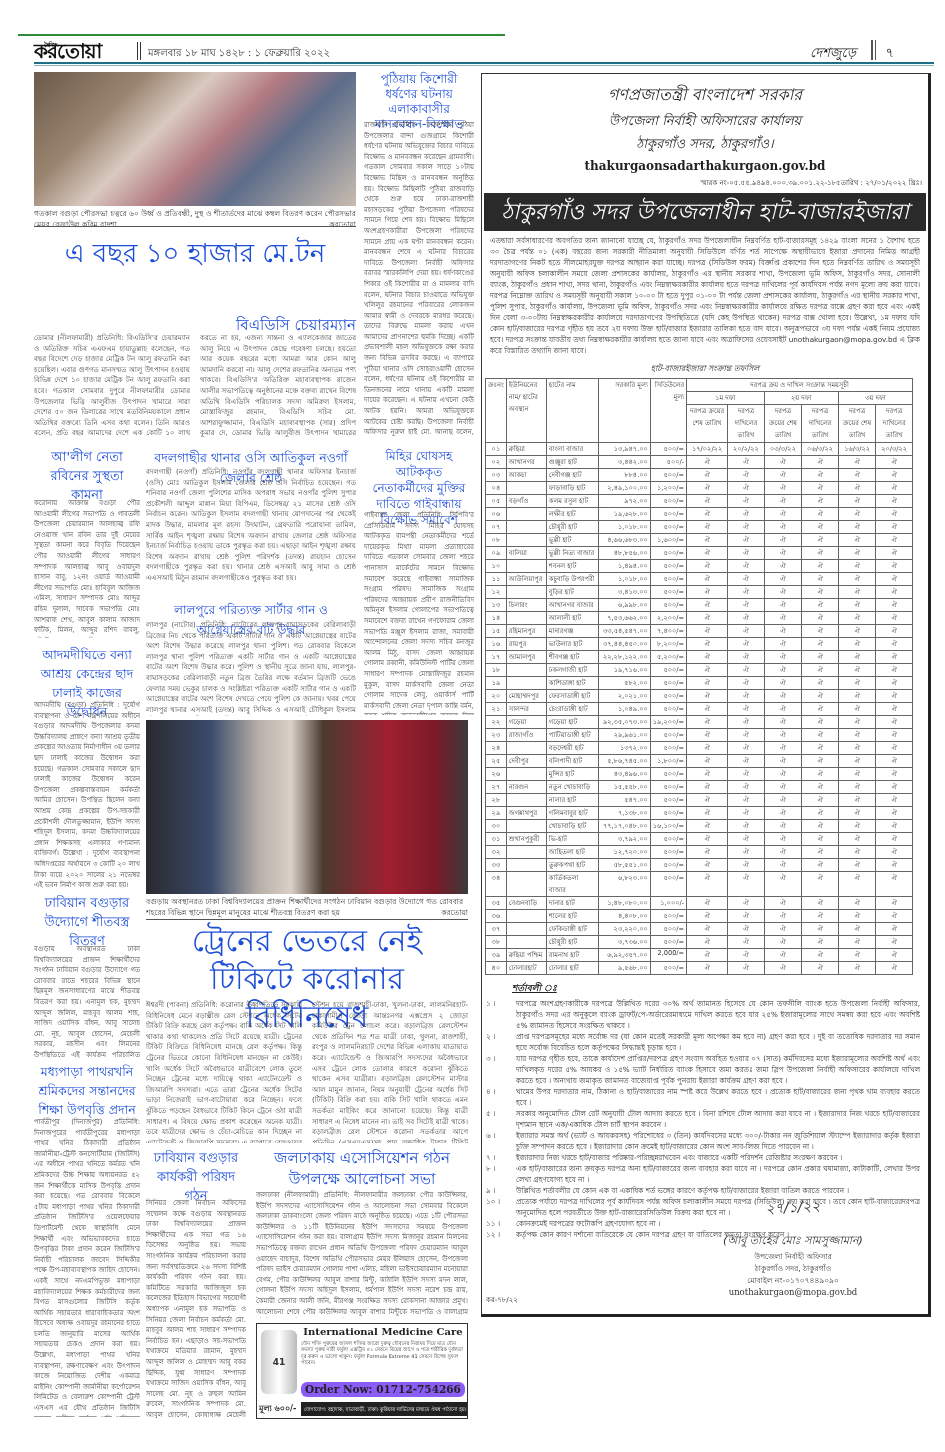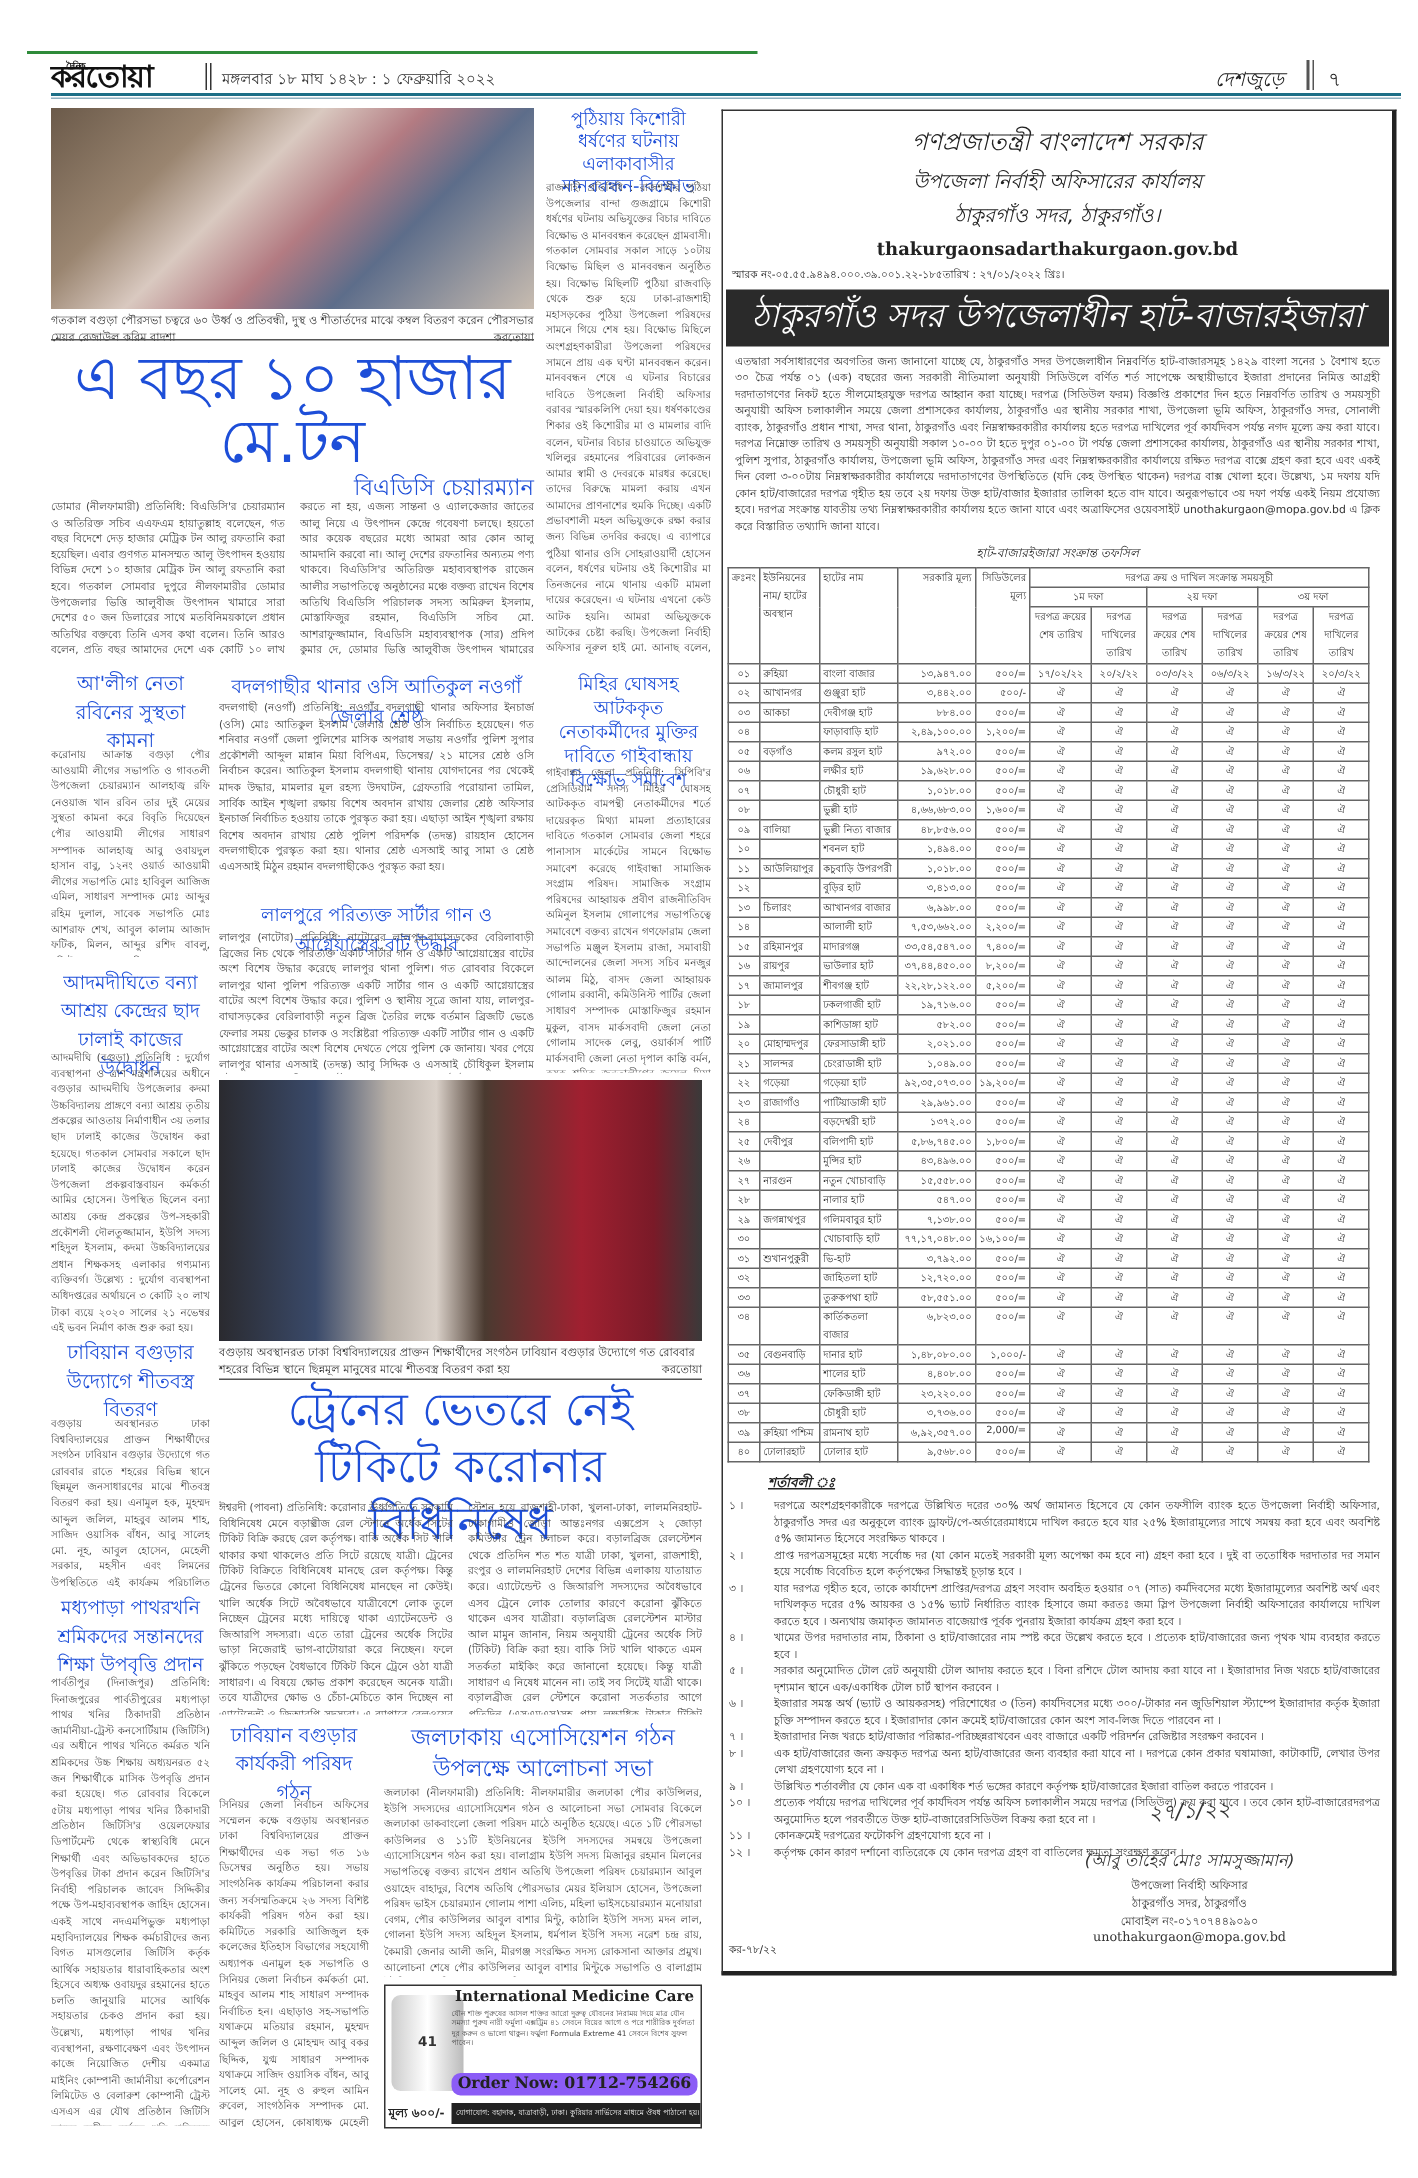--- a/index.html
+++ b/index.html
@@ -20,21 +20,21 @@
   .photo2{background:linear-gradient(90deg,#2a2a2f 0%,#3a4a6a 20%,#b8b0a8 35%,#d9d0c8 45%,#4a3a30 55%,#a02030 75%,#7a1a28 90%,#3a3a3a 100%)}
   .caption{font-size:7.5px;line-height:11px;color:#333}
   .hl{color:#1d4ed8;text-align:center;font-weight:normal}
   .body{font-size:7px;line-height:10.6px;color:#444;text-align:justify}
   .hr{background:#555;height:1px}
   .notice{left:481px;top:73px;width:450px;height:1244px;border:1px solid #333;border-right:3px solid #222;border-bottom:3px solid #222}
   .n-title1{text-align:center;font-style:italic;font-size:16px;color:#222;margin-top:8px}
   .n-title2{text-align:center;font-style:italic;font-size:13px;color:#222;margin-top:2px}
   .n-title3{text-align:center;font-style:italic;font-size:13px;color:#222;margin-top:2px}
   .n-web{text-align:center;font-family:"DejaVu Serif",serif;font-weight:bold;font-size:12px;margin-top:4px}
-  .n-ref{display:flex;justify-content:flex-start;font-size:7px;padding:4px 6px 0 6px}
+  .n-ref{display:flex;justify-content:flex-end;font-size:7px;padding:4px 6px 0 6px}
   .n-banner{margin:4px 2px 0 2px;background:#2a2a2a;color:#fff;text-align:center;font-size:22px;font-style:italic;height:38px;line-height:38px}
   .n-body{font-size:7.2px;line-height:11px;padding:4px 8px;text-align:justify;color:#333}
   .n-table-title{text-align:center;font-size:8px;font-style:italic;margin:2px 0 3px 0}
   table{border-collapse:collapse;width:428px;margin-left:3px;font-size:6.6px;color:#333}
   td,th{border:1px solid #666;padding:0 2px;height:12.5px;font-weight:normal;vertical-align:top}
   th{vertical-align:top;text-align:left}
   td.num{text-align:right}
   td.c{text-align:center}
   .terms-h{font-size:9px;font-style:italic;font-weight:bold;text-decoration:underline;margin:6px 0 2px 30px}
   .term{display:flex;font-size:7.2px;line-height:11px;padding:0 8px 0 4px;color:#333}
@@ -61,21 +61,21 @@
 <div class="abs rule1"></div>
 <div class="abs rule2"></div>
 
 <div class="abs photo" style="left:34px;top:72px;width:322px;height:134px"></div>
 <div class="abs caption" style="left:34px;top:208px;width:322px">
   <span>গতকাল বগুড়া পৌরসভা চত্বরে ৬০ উর্ধ্ব ও প্রতিবন্ধী, দুস্থ ও শীতার্তদের মাঝে কম্বল বিতরণ করেন পৌরসভার মেয়র রেজাউল করিম বাদশা</span>
   <span style="float:right">করতোয়া</span>
 </div>
 <div class="abs hr" style="left:34px;top:226px;width:322px"></div>
 
-<div class="abs hl" style="left:34px;top:232px;width:322px;font-size:40px;line-height:42px">
+<div class="abs hl" style="left:34px;top:232px;width:322px;font-size:26px;line-height:42px">
   <div>এ বছর ১০ হাজার মে.টন</div>
 </div>
 <div class="abs hl" style="left:180px;top:313px;width:176px;font-size:15px;text-align:right">বিএডিসি চেয়ারম্যান</div>
 <div class="abs body" style="left:34px;top:333px;width:156px;height:106px;overflow:hidden">ডোমার (নীলফামারী) প্রতিনিধি: বিএডিসি'র চেয়ারম্যান ও অতিরিক্ত সচিব এএফএম হায়াতুল্লাহ বলেছেন, গত বছর বিদেশে দেড় হাজার মেট্রিক টন আলু রফতানি করা হয়েছিল। এবার গুণগত মানসম্মত আলু উৎপাদন হওয়ায় বিভিন্ন দেশে ১০ হাজার মেট্রিক টন আলু রফতানি করা হবে। গতকাল সোমবার দুপুরে নীলফামারীর ডোমার উপজেলার ভিত্তি আলুবীজ উৎপাদন খামারে সারা দেশের ৫০ জন ডিলারের সাথে মতবিনিময়কালে প্রধান অতিথির বক্তব্যে তিনি এসব কথা বলেন। তিনি আরও বলেন, প্রতি বছর আমাদের দেশে এক কোটি ১০ লাখ মেট্রিক টন আলু উৎপাদন করা হয়। কিন্তু ক্যাসক্রাই তৈরির জন্য শুকনো আলু উৎপাদন না হওয়ায় মালয়েশিয়া থেকে আলু আমদানি করা হতো। আর যাতে কোন আলু আমদানি</div>
 <div class="abs body" style="left:200px;top:333px;width:156px;height:106px;overflow:hidden">করতে না হয়, এজন্য সান্তনা ও এ্যালকেজার জাতের আলু নিয়ে এ উৎপাদন কেন্দ্রে গবেষণা চলছে। হয়তো আর কয়েক বছরের মধ্যে আমরা আর কোন আলু আমদানি করবো না। আলু দেশের রফতানির অন্যতম পণ্য থাকবে। বিএডিসি'র অতিরিক্ত মহাব্যবস্থাপক রাজেন আলীর সভাপতিত্বে অনুষ্ঠানের মঞ্চে বক্তব্য রাখেন বিশেষ অতিথি বিএডিসি পরিচালক সদস্য অমিরুল ইসলাম, মোস্তাফিজুর রহমান, বিএডিসি সচিব মো. আশরাফুজ্জামান, বিএডিসি মহাব্যবস্থাপক (সার) প্রদিপ কুমার দে, ডোমার ভিত্তি আলুবীজ উৎপাদন খামারের উপ-পরিচালক আবু তালেব প্রমুখ। এর আগে সকাল সাড়ে ১০টার দিকে ডোমার ভিত্তি আলুবীজ উৎপাদন খামারের ল্যাব ও আলুক্ষেত পরিদর্শন করেন।</div>
 
 <div class="abs hl" style="left:364px;top:72px;width:110px;font-size:12px;line-height:15px">পুঠিয়ায় কিশোরী ধর্ষণের ঘটনায় এলাকাবাসীর মানববন্ধন-বিক্ষোভ</div>
 <div class="abs body" style="left:364px;top:120px;width:110px;height:318px;overflow:hidden;font-size:6.8px">রাজশাহী প্রতিনিধি : রাজশাহীর পুঠিয়া উপজেলার বান্দা গুজগ্রামে কিশোরী ধর্ষণের ঘটনায় অভিযুক্তের বিচার দাবিতে বিক্ষোভ ও মানববন্ধন করেছেন গ্রামবাসী। গতকাল সোমবার সকাল সাড়ে ১০টায় বিক্ষোভ মিছিল ও মানববন্ধন অনুষ্ঠিত হয়। বিক্ষোভ মিছিলটি পুঠিয়া রাজবাড়ি থেকে শুরু হয়ে ঢাকা-রাজশাহী মহাসড়কের পুঠিয়া উপজেলা পরিষদের সামনে গিয়ে শেষ হয়। বিক্ষোভ মিছিলে অংশগ্রহণকারীরা উপজেলা পরিষদের সামনে প্রায় এক ঘণ্টা মানববন্ধন করেন। মানববন্ধন শেষে এ ঘটনার বিচারের দাবিতে উপজেলা নির্বাহী অফিসার বরাবর স্মারকলিপি দেয়া হয়। ধর্ষণকাণ্ডের শিকার ওই কিশোরীর মা ও মামলার বাদি বলেন, ঘটনার বিচার চাওয়াতে অভিযুক্ত খলিলুর রহমানের পরিবারের লোকজন আমার স্বামী ও দেবরকে মারধর করেছে। তাদের বিরুদ্ধে মামলা করায় এখন আমাদের প্রাণনাশের হুমকি দিচ্ছে। একটি প্রভাবশালী মহল অভিযুক্তকে রক্ষা করার জন্য বিভিন্ন তদবির করছে। এ ব্যাপারে পুঠিয়া থানার ওসি সোহরাওয়ার্দী হোসেন বলেন, ধর্ষণের ঘটনায় ওই কিশোরীর মা তিনজনের নামে থানায় একটি মামলা দায়ের করেছেন। এ ঘটনায় এখনো কেউ আটক হয়নি। আমরা অভিযুক্তকে আটকের চেষ্টা করছি। উপজেলা নির্বাহী অফিসার নূরুল হাই মো. আনাছ বলেন, এলাকাবাসী গণস্বাক্ষরিত একটি অভিযোগ পেয়েছি। এ বিষয়ে আইনগতভাবে যথাযথ ব্যবস্থা গ্রহণ করা হবে।</div>
 
 <div class="abs hl" style="left:364px;top:448px;width:110px;font-size:12px;line-height:16px">মিহির ঘোষসহ আটককৃত নেতাকর্মীদের মুক্তির দাবিতে গাইবান্ধায় বিক্ষোভ সমাবেশ</div>
@@ -113,21 +113,21 @@
 <div class="abs hl" style="left:34px;top:1062px;width:106px;font-size:12.5px;line-height:19px">মধ্যপাড়া পাথরখনি শ্রমিকদের সন্তানদের শিক্ষা উপবৃত্তি প্রদান</div>
 <div class="abs body" style="left:34px;top:1117px;width:106px;height:300px;overflow:hidden;font-size:6.8px">পার্বতীপুর (দিনাজপুর) প্রতিনিধি: দিনাজপুরের পার্বতীপুরের মধ্যপাড়া পাথর খনির ঠিকাদারী প্রতিষ্ঠান জার্মানীয়া-ট্রেস্ট কনসোর্টিয়াম (জিটিসি) এর অধীনে পাথর খনিতে কর্মরত খনি শ্রমিকদের উচ্চ শিক্ষায় অধ্যয়নরত ৫২ জন শিক্ষার্থীকে মাসিক উপবৃত্তি প্রদান করা হয়েছে। গত রোববার বিকেলে ৫টায় মধ্যপাড়া পাথর খনির ঠিকাদারী প্রতিষ্ঠান জিটিসি'র ওয়েলফেয়ার ডিপার্টমেন্ট থেকে স্বাস্থ্যবিধি মেনে শিক্ষার্থী এবং অভিভাবকদের হাতে উপবৃত্তির টাকা প্রদান করেন জিটিসি'র নির্বাহী পরিচালক জাবেদ সিদ্দিকীর পক্ষে উপ-মহাব্যবস্থাপক জাহিদ হোসেন। একই সাথে নদএমপিভুক্ত মধ্যপাড়া মহাবিদ্যালয়ের শিক্ষক কর্মচারীদের জন্য বিগত মাসগুলোর জিটিসি কর্তৃক আর্থিক সহায়তার ধারাবাহিকতার অংশ হিসেবে অধ্যক্ষ ওবায়দুর রহমানের হাতে চলতি জানুয়ারি মাসের আর্থিক সহায়তার চেকও প্রদান করা হয়। উল্লেখ্য, মধ্যপাড়া পাথর খনির ব্যবস্থাপনা, রক্ষণাবেক্ষণ এবং উৎপাদন কাজে নিয়োজিত দেশীয় একমাত্র মাইনিং কোম্পানী জার্মানীয়া কর্পোরেশন লিমিটেড ও বেলারুশ কোম্পানী ট্রেস্ট এসএস এর যৌথ প্রতিষ্ঠান জিটিসি তাদের অধীনে কর্মরত খনি শ্রমিকসহ সংশ্লিষ্ট এলাকাবাসীর জন্য 'জিটিসি চারিটি হোম' স্থাপন করে সেবামূলক এবং সামাজিক কার্যক্রম পরিচালনা করে আসছে।</div>
 
 <div class="abs hl" style="left:146px;top:1148px;width:100px;font-size:13px;line-height:19px">ঢাবিয়ান বগুড়ার কার্যকরী পরিষদ গঠন</div>
 <div class="abs body" style="left:146px;top:1198px;width:100px;height:220px;overflow:hidden;font-size:6.8px">সিনিয়র জেলা নির্বাচন অফিসের সম্মেলন কক্ষে বগুড়ায় অবস্থানরত ঢাকা বিশ্ববিদ্যালয়ের প্রাক্তন শিক্ষার্থীদের এক সভা গত ১৬ ডিসেম্বর অনুষ্ঠিত হয়। সভায় সাংগঠনিক কার্যক্রম পরিচালনা করার জন্য সর্বসম্মতিক্রমে ২৬ সদস্য বিশিষ্ট কার্যকরী পরিষদ গঠন করা হয়। কমিটিতে সরকারি আজিজুল হক কলেজের ইতিহাস বিভাগের সহযোগী অধ্যাপক এনামুল হক সভাপতি ও সিনিয়র জেলা নির্বাচন কর্মকর্তা মো. মাহবুব আলম শাহ সাধারণ সম্পাদক নির্বাচিত হন। এছাড়াও সহ-সভাপতি যথাক্রমে মতিয়ার রহমান, মুহম্মদ আব্দুল জলিল ও মোহম্মদ আবু বকর ছিদ্দিক, যুগ্ম সাধারণ সম্পাদক যথাক্রমে সাজিদ ওয়াসিক বাঁধন, আবু সালেহ মো. নূহ ও রুহুল আমিন রুবেল, সাংগঠনিক সম্পাদক মো. আবুল হোসেন, কোষাধ্যক্ষ মেহেলী সরকার এবং দপ্তর সম্পাদক হিসেবে ফিরোজ মিয়া নির্বাচিত হন। খবর বিজ্ঞপ্তির।</div>
 
 <div class="abs hl" style="left:256px;top:1148px;width:212px;font-size:15px;line-height:21px">জলঢাকায় এসোসিয়েশন গঠন উপলক্ষে আলোচনা সভা</div>
 <div class="abs body" style="left:256px;top:1190px;width:212px;height:128px;overflow:hidden;font-size:6.8px">জলঢাকা (নীলফামারী) প্রতিনিধি: নীলফামারীর জলঢাকা পৌর কাউন্সিলর, ইউপি সদস্যদের এ্যাসোসিয়েশন গঠন ও আলোচনা সভা সোমবার বিকেলে জলঢাকা ডাকবাংলো জেলা পরিষদ মাঠে অনুষ্ঠিত হয়েছে। এতে ১টি পৌরসভা কাউন্সিলর ও ১১টি ইউনিয়নের ইউপি সদস্যদের সমন্বয়ে উপজেলা এ্যাসোসিয়েশন গঠন করা হয়। বালাগ্রাম ইউপি সদস্য মিজানুর রহমান মিলনের সভাপতিত্বে বক্তব্য রাখেন প্রধান অতিথি উপজেলা পরিষদ চেয়ারম্যান আবুল ওয়াহেদ বাহাদুর, বিশেষ অতিথি পৌরসভার মেয়র ইলিয়াস হোসেন, উপজেলা পরিষদ ভাইস চেয়ারম্যান গোলাম পাশা এলিচ, মহিলা ভাইসচেয়ারম্যান মনোয়ারা বেগম, পৌর কাউন্সিলর আবুল বাশার মিন্টু, কাঠালি ইউপি সদস্য মদন লাল, গোলনা ইউপি সদস্য অহিদুল ইসলাম, ধর্মপাল ইউপি সদস্য নরেশ চন্দ্র রায়, কৈমারী জেনার আলী জনি, মীরগঞ্জ সংরক্ষিত সদস্য রোকসানা আক্তার প্রমুখ। আলোচনা শেষে পৌর কাউন্সিলর আবুল বাশার মিন্টুকে সভাপতি ও বালাগ্রাম ইউপি সদস্য মিজানুর রহমান মিলনকে সাধারণ সম্পাদক করে ৫১ সদস্যের কমিটি ঘোষণা করা হয়।</div>
 
 <div class="abs ad">
-  <div style="position:absolute;left:4px;top:6px;width:48px;height:64px;background:linear-gradient(90deg,#ccc,#fff,#bbb);border-radius:6px;font-size:9px;font-weight:bold;text-align:center;line-height:64px;color:#333"><span>41</span></div>
+  <div style="position:absolute;left:4px;top:6px;width:36px;height:64px;background:linear-gradient(90deg,#ccc,#fff,#bbb);border-radius:6px;font-size:9px;font-weight:bold;text-align:center;line-height:64px;color:#333"><span>41</span></div>
   <div style="position:absolute;left:44px;top:2px;width:164px;font-family:'DejaVu Serif',serif;font-weight:bold;font-size:10px;color:#222;text-align:center">International Medicine Care</div>
   <div style="position:absolute;left:44px;top:16px;width:164px;height:40px;overflow:hidden;font-size:5px;line-height:6.3px;color:#444">যৌন শক্তি পুরুষের আসল শক্তির আরো দুরুত্ব যৌবনের নিরাময় দিয়ে মাত্র যৌন সমস্যা পুরুষ নারী ফর্মুলা এক্সট্রিম ৪১ সেবনে বিয়ের আগে ও পরে শারীরিক দুর্বলতা দূর করুন ও ভালো থাকুন। ফর্মুলা Formula Extreme 41 সেবনে বিশেষ সুফল পাবেন।</div>
   <div style="position:absolute;left:44px;top:58px;width:164px;background:#8b5cf6;border-radius:6px;text-align:center;font-family:'DejaVu Serif',serif;font-weight:bold;font-size:10.5px;color:#222;line-height:15px">Order Now: 01712-754266</div>
   <div style="position:absolute;left:2px;top:78px;width:40px;font-size:8px;font-weight:bold">মূল্য ৬০০/-</div>
   <div style="position:absolute;left:44px;top:78px;width:166px;height:14px;background:#222;color:#fff;font-size:5px;line-height:14px;padding-left:3px;overflow:hidden;white-space:nowrap">যোগাযোগ: বহাদাক, যাত্রাবাড়ী, ঢাকা। কুরিয়ার সার্ভিসের মাধ্যমে ঔষধ পাঠানো হয়।</div>
 </div>
 
 <div class="abs notice">
   <div class="n-title1">গণপ্রজাতন্ত্রী বাংলাদেশ সরকার</div>
   <div class="n-title2">উপজেলা নির্বাহী অফিসারের কার্যালয়</div>

